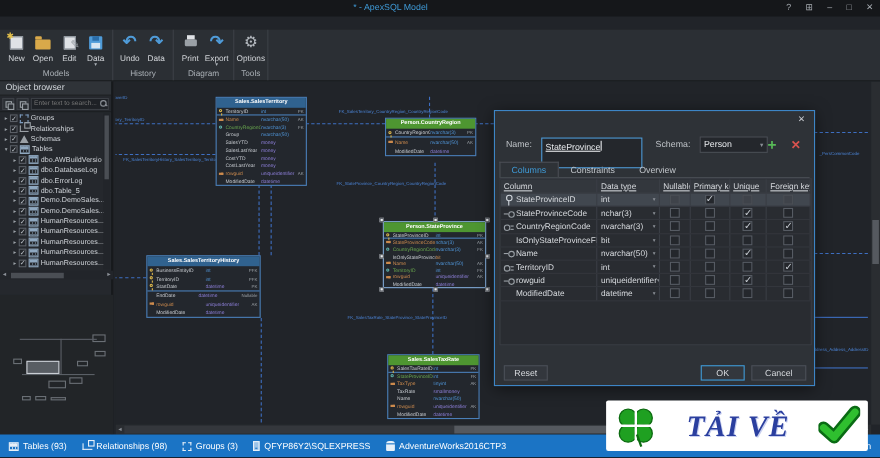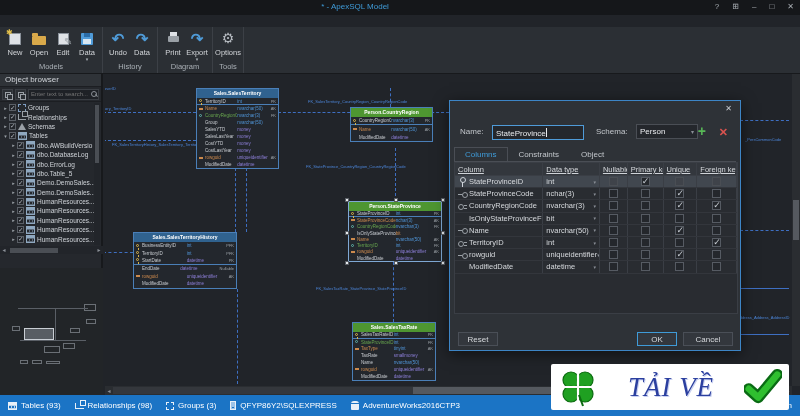--- a/index.html
+++ b/index.html
@@ -111,21 +111,21 @@
   .akdot{position:absolute;left:0;top:50%;margin-top:-1px;width:4px;height:2px;border-right:2px solid #cc8a4d;background:#cc8a4d;}
   .fkdot{position:absolute;left:0;top:50%;margin-top:-2px;width:3px;height:3px;border:1px solid #5fb0a8;border-radius:50%;}
   .hdl{position:absolute;width:4px;height:4px;background:#e8eaed;border:1px solid #5a5f66;z-index:5;}
 
   
   .dialog{position:absolute;left:449px;top:100px;width:292px;height:251px;background:#2e3237;border:1px solid #3d85c6;box-shadow:0 3px 14px rgba(0,0,0,.55);z-index:40;}
   .dlg-title{position:absolute;left:0;top:0;right:0;height:17px;font-size:9px;color:#e8eaed;padding:3px 8px;}
   .dlg-close{position:absolute;right:8px;top:3px;font-size:8px;color:#c9ccd1;}
   .dlg-form{position:absolute;left:0;top:22px;right:0;height:20px;}
   .dlg-lbl{position:absolute;font-size:8px;color:#c2c6cb;top:4px;}
-  .dlg-input{position:absolute;left:42px;top:2px;width:92px;height:15px;background:#24272c;border:1px solid #4f9bd8;font-size:8px;color:#e8eaed;padding:2px 3px;}
+  .dlg-input{position:absolute;left:42px;top:2px;width:92px;height:28px;background:#24272c;border:1px solid #4f9bd8;font-size:8px;color:#e8eaed;padding:2px 3px;text-decoration:underline;}
   .caret{display:inline-block;width:1px;height:9px;background:#e8eaed;vertical-align:-1px;}
   .dlg-select{position:absolute;left:186px;top:1px;width:62px;height:15px;background:#24272c;border:1px solid #4a4e55;font-size:8px;color:#e8eaed;padding:2px 3px;}
   .sel-arr{position:absolute;right:3px;top:3px;font-size:6px;color:#8a8f96;}
   .dlg-add{position:absolute;right:34px;top:0;font-size:14px;font-weight:bold;color:#58b957;line-height:16px;}
   .dlg-del{position:absolute;right:12px;top:1px;font-size:11px;font-weight:bold;color:#d9534f;line-height:16px;}
   .dlg-tabs{position:absolute;left:4px;top:46px;right:4px;height:15px;display:flex;border-bottom:1px solid #4a4e55;}
   .dtab{padding:2px 10px;font-size:8px;color:#c2c6cb;border:1px solid transparent;border-bottom:none;}
   .dtab.active{color:#3f9bd8;background:#2e3237;border-color:#4a4e55;}
   .dlg-grid{position:absolute;left:4px;top:61px;width:284px;height:152px;background:#292c31;border:1px solid #3a3e45;overflow:hidden;}
   .g-head{display:flex;height:13px;background:#33373d;border-bottom:1px solid #3a3e45;text-decoration:underline;}
@@ -161,21 +161,21 @@
   .si-rel::after{content:"";position:absolute;right:-2px;top:-3px;width:4px;height:4px;border:1px solid #e8f0f8;}
   .si-group{width:8px;height:8px;border:1px dashed #e8f0f8;}
   .si-server{width:6px;height:9px;border:1px solid #e8f0f8;position:relative;background:#9cc3e8;}
   .si-server::after{content:"";position:absolute;left:1px;bottom:1px;width:2px;height:1px;background:#1b74c5;}
   .si-db{width:8px;height:9px;background:#e8f0f8;border-radius:3px 3px 1px 1px;position:relative;}
   .si-db::after{content:"";position:absolute;left:0;top:2px;width:8px;height:1px;background:#1b74c5;}
   .si-doc{width:7px;height:9px;background:#e8f0f8;border:1px solid #bcd4ea;}
 
   
   .watermark{position:absolute;left:551px;top:364px;width:238px;height:46px;background:#fff;z-index:50;display:flex;align-items:center;justify-content:space-between;padding:0 7px;border-radius:2px;}
-  .wm-text{font-family:"Liberation Serif",serif;font-weight:normal;font-style:italic;font-size:27px;color:#2b3f9f;letter-spacing:1px;text-shadow:1px 1px 0 #c8d0f0;}
+  .wm-text{font-family:"Liberation Serif",serif;font-weight:bold;font-style:italic;font-size:27px;color:#2b3f9f;letter-spacing:1px;text-shadow:1px 1px 0 #c8d0f0;}
 </style>
 </head>
 <body>
 
 <div class="app">
 
   <div class="titlebar">
     <div class="title-text">* - ApexSQL Model</div>
     <div class="win-controls">
       <span>?</span>
@@ -703,21 +703,21 @@
       <span class="dlg-lbl" style="left:10px">Name:</span>
       <span class="dlg-input"><span>StateProvince</span><span class="caret"></span></span>
       <span class="dlg-lbl" style="left:146px">Schema:</span>
       <span class="dlg-select"><span>Person</span><span class="sel-arr">▾</span></span>
       <span class="dlg-add">+</span>
       <span class="dlg-del">✕</span>
     </div>
     <div class="dlg-tabs" id="dlg-tabs">
         <div class="dtab active">Columns</div>
         <div class="dtab">Constraints</div>
-        <div class="dtab">Object</div>
+        <div class="dtab">Overview</div>
       </div>
     <div class="dlg-grid">
       <div class="g-head" id="grid-head">
           <span class="hc" style="width:89px">Column</span>
           <span class="hc" style="width:57px">Data type</span>
           <span class="hc" style="width:28px">Nullable</span>
           <span class="hc" style="width:36px">Primary key</span>
           <span class="hc" style="width:34px">Unique</span>
           <span class="hc" style="width:40px">Foreign key</span>
         </div>

